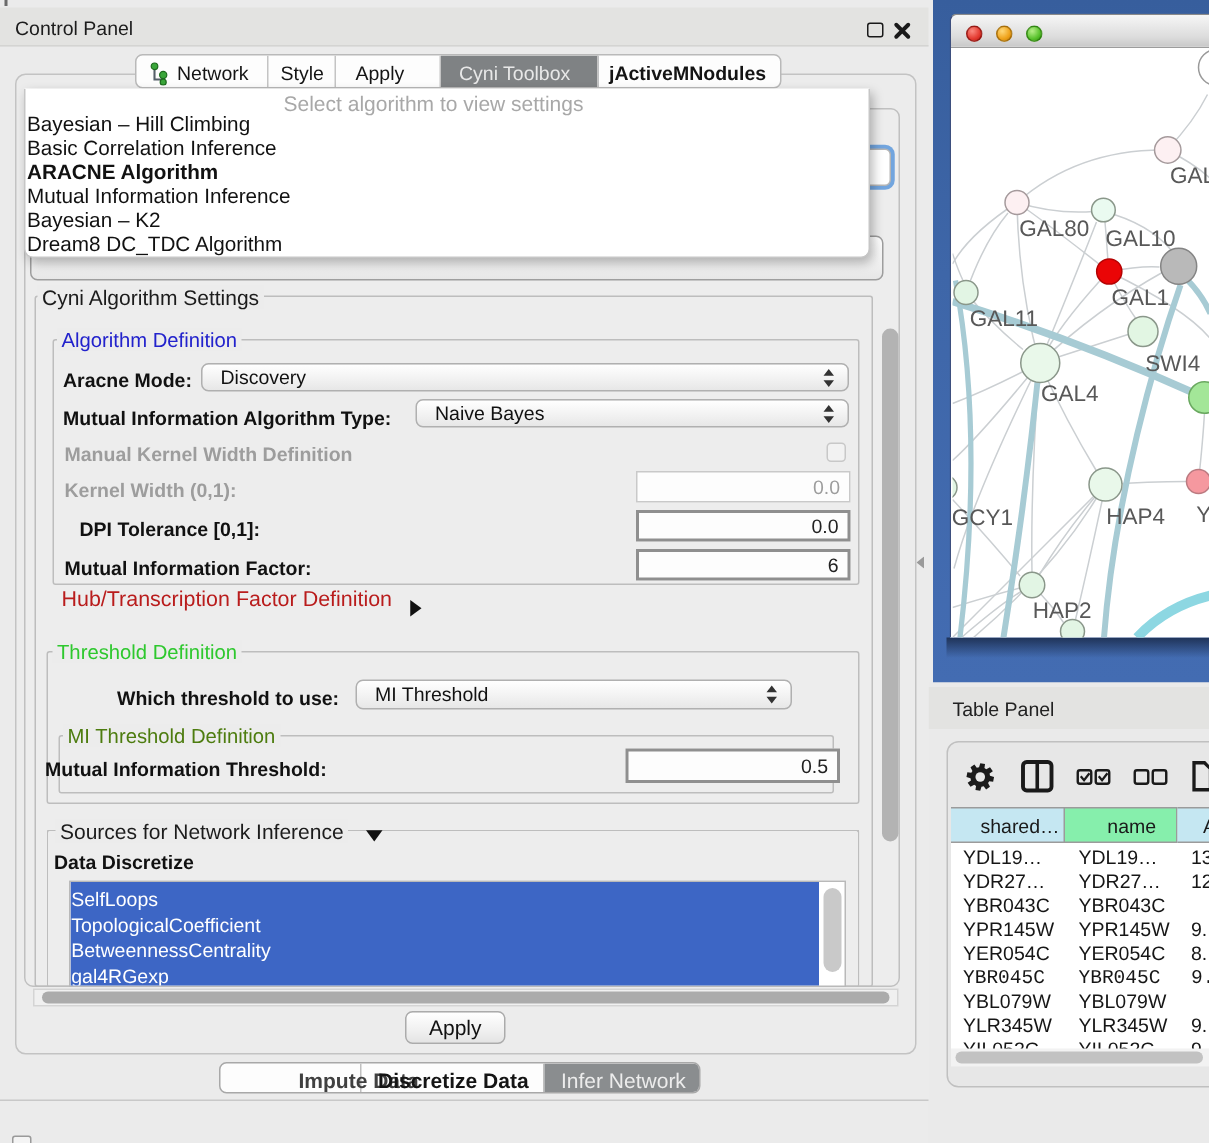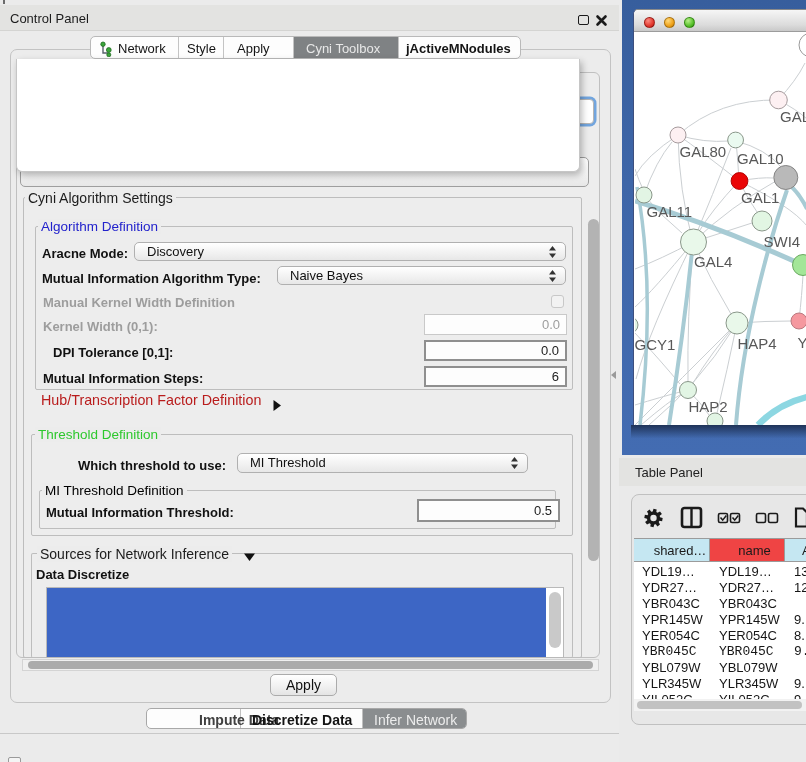--- a/index.html
+++ b/index.html
@@ -126,21 +126,21 @@
     <path d="M80.5 11.5 l2.2 2.6 3.6-4.6" stroke-width="1.5"></path>
     <path d="M92.5 11.5 l2.2 2.6 3.6-4.6" stroke-width="1.5"></path>
     <rect x="116.5" y="7.5" width="9" height="9" rx="1.5"></rect>
     <rect x="128.5" y="7.5" width="9" height="9" rx="1.5"></rect>
   </g>
   <path d="M156 2.5 h7 l4 4 v14 h-11 z" fill="none" stroke="#1a1a1a" stroke-width="2.2"></path>
 </svg>
 
 <div class="abs" style="left:634px; top:538px; width:172px; height:162px; background:#ffffff; overflow:hidden;">
   <div class="abs" style="left:0; top:0; width:76px; height:24px; background:#c5e7f2; border:1px solid #9b9b9b; border-left:none; text-align:center; font-size:13px; color:#1a1a1a; line-height:24px; padding-left:17px;">shared…</div>
-  <div class="abs" style="left:76px; top:0; width:75px; height:24px; background:#ef4444; border:1px solid #9b9b9b; border-left:none; text-align:center; font-size:13px; color:#1a1a1a; line-height:24px; padding-left:15px;">name</div>
+  <div class="abs" style="left:76px; top:0; width:75px; height:24px; background:#86efac; border:1px solid #9b9b9b; border-left:none; text-align:center; font-size:13px; color:#1a1a1a; line-height:24px; padding-left:15px;">name</div>
   <div class="abs" style="left:151px; top:0; width:30px; height:24px; background:#c5e7f2; border:1px solid #9b9b9b; border-left:none; font-size:13px; line-height:24px; padding-left:17px; color:#1a1a1a;">A</div>
   <div class="abs" style="left:0; top:26px; width:172px; font-size:13px; color:#161616;">
     <div style="height:16px; line-height:16px;">
         <span style="position:absolute; left:8px;">YDL19…</span>
         <span style="position:absolute; left:85px;">YDL19…</span>
         <span style="position:absolute; left:160px;">13</span>
       </div>
     <div style="height:16px; line-height:16px; position:relative;">
         <span style="position:absolute; left:8px;">YDR27…</span>
         <span style="position:absolute; left:85px;">YDR27…</span>
@@ -238,66 +238,76 @@
   <svg class="carr" viewBox="0 0 9 14">
       <path d="M1 5.5 L4.5 1 L8 5.5 Z M1 8.5 L4.5 13 L8 8.5 Z" fill="#333"></path>
     </svg>
 </div>
 <span class="lbl dis abs" style="left:43px; top:295px;">Manual Kernel Width Definition</span>
 <div class="abs" style="left:551px; top:295px; width:13px; height:13px; background:#f2f2f2; border:1px solid #c8c8c8; border-radius:3px;"></div>
 <span class="lbl dis abs" style="left:43px; top:319px;">Kernel Width (0,1):</span>
 <div class="field" style="left:424px; top:314px; width:143px; height:21px; color:#9d9d9d;">0.0</div>
 <span class="lbl abs" style="left:53px; top:345px;">DPI Tolerance [0,1]:</span>
 <div class="field dark" style="left:424px; top:340px; width:143px; height:21px; line-height:17px;">0.0</div>
-<span class="lbl abs" style="left:43px; top:371px;">Mutual Information Steps:</span>
+<span class="lbl abs" style="left:43px; top:371px;">Mutual Information Factor:</span>
 <div class="field dark" style="left:424px; top:366px; width:143px; height:21px; line-height:17px;">6</div>
 
 <span class="abs" style="left:41px; top:392px; font-size:14.3px; color:#b91c1c;">Hub/Transcription Factor Definition</span>
 <svg class="abs" style="left:272px; top:399px;" width="10" height="13" viewBox="0 0 10 13">
     <path d="M1.5 1 L9 6.5 L1.5 12 Z" fill="#111"></path>
   </svg>
 
 <div class="gbox" style="left:31px; top:434px; width:542px; height:102px;"></div>
 <div class="gtitle" style="left:35px; top:427px; color:#2ec82e; font-size:13.5px;">Threshold Definition</div>
 <span class="lbl abs" style="left:78px; top:458px;">Which threshold to use:</span>
 <div class="combo" style="left:237px; top:453px; width:291px; height:20px;">
   <span class="ctext">MI Threshold</span>
   <svg class="carr" viewBox="0 0 9 14">
       <path d="M1 5.5 L4.5 1 L8 5.5 Z M1 8.5 L4.5 13 L8 8.5 Z" fill="#333"></path>
     </svg>
 </div>
 <div class="gbox" style="left:39px; top:490px; width:517px; height:39px;"></div>
-<div class="gtitle" style="left:42px; top:483px; color:#000000; font-size:13.5px;">MI Threshold Definition</div>
-<span class="lbl abs" style="left:46px; top:505px;">Mutual Information Threshold:</span>
+<div class="gtitle" style="left:42px; top:483px; color:#4d7c0f; font-size:13.5px;">MI Threshold Definition</div>
+<span class="lbl abs" style="left:30px; top:505px;">Mutual Information Threshold:</span>
 <div class="field dark" style="left:417px; top:499px; width:143px; height:23px; line-height:19px;">0.5</div>
 
 <div class="gbox" style="left:31px; top:553px; width:542px; height:105px; border-bottom:none;"></div>
 <div class="gtitle" style="left:37px; top:546px; color:#1c1c1c; font-size:14px;">Sources for Network Inference</div>
 <svg class="abs" style="left:243px; top:552px;" width="13" height="10" viewBox="0 0 13 10">
     <path d="M1 1.5 L12 1.5 L6.5 9 Z" fill="#111"></path>
   </svg>
 <span class="lbl abs" style="left:36px; top:567px;">Data Discretize</span>
 <div class="abs" style="left:46px; top:587px; width:518px; height:71px; background:#fff; border:1px solid #b9b9b9; overflow:hidden;">
   <div style="position:absolute; left:0; top:0; width:499px; height:71px; background:#3d66c5;"></div>
+  <div style="position:absolute; left:0.5px; top:2.5px; font-size:13px; color:#fff; line-height:17.2px;">SelfLoops<br>TopologicalCoefficient<br>BetweennessCentrality<br>gal4RGexp</div>
   <div style="position:absolute; left:502px; top:4px; width:12px; height:56px; background:#c9c9c9; border-radius:6px;"></div>
 </div>
 
 <div class="abs" style="left:22px; top:659px; width:577px; height:12px; background:#f0f0f0; border:1px solid #d4d4d4;"></div>
 <div class="abs" style="left:28px; top:661px; width:565px; height:8px; background:#ababab; border-radius:4px;"></div>
 
 <div class="abs" style="left:270px; top:674px; width:67px; height:22px; background:linear-gradient(#ffffff,#f0f0f0 60%,#e4e4e4); border:1px solid #ababab; border-radius:5px; text-align:center; font-size:14px; color:#111; line-height:20px;">Apply</div>
 
 <div class="abs" style="left:146px; top:708px; width:321px; height:21px; background:#fdfdfd; border:1px solid #a8a8a8; border-radius:5px; overflow:hidden; font-size:13px;">
   <div class="abs" style="left:0; top:0; width:94px; height:21px; border-right:1px solid #c0c0c0;"></div>
   <div class="abs" style="left:94px; top:0; width:122px; height:21px; border-right:1px solid #c0c0c0;"></div>
   <div class="abs" style="left:216px; top:0; width:105px; height:21px; background:#8a8d8f;"></div>
   <span class="abs" style="left:8px; top:2.5px; font-weight:bold; font-size:14px; color:#404040;padding-left:44px;">Impute Data</span>
   <span class="abs" style="left:105px; top:2.5px; font-weight:bold; font-size:14px; color:#141414;">Discretize Data</span>
   <span class="abs" style="left:227px; top:3px; font-size:14px; color:#ececec;">Infer Network</span>
 </div>
 
 <div class="abs" style="left:16px; top:59px; width:564px; height:113px; background:#ffffff; border:1px solid #c6c6c6; border-top:none; border-radius:0 0 6px 6px; box-shadow:2px 3px 7px rgba(0,0,0,.28); z-index:30;">
+  <div style="position:absolute; left:172px; top:2px; font-size:14px; color:#a8a8a8;">Select algorithm to view settings</div>
+  <div style="position:absolute; left:1px; top:16px; font-size:13.8px; color:#111; line-height:16px;">
+    Bayesian – Hill Climbing<br>
+    Basic Correlation Inference<br>
+    <b>ARACNE Algorithm</b><br>
+    Mutual Information Inference<br>
+    Bayesian – K2<br>
+    Dream8 DC_TDC Algorithm
+  </div>
 </div>
 
 <svg class="abs" style="left:611px; top:371px;" width="6" height="8" viewBox="0 0 6 8">
     <path d="M5 0 L0 4 L5 8 Z" fill="#9a9a9a"></path>
   </svg>
 <div class="abs" style="left:8px; top:757px; width:13px; height:10px; background:#f4f4f4; border:1px solid #9a9a9a; border-radius:2px;"></div>
 
 </body></html>

